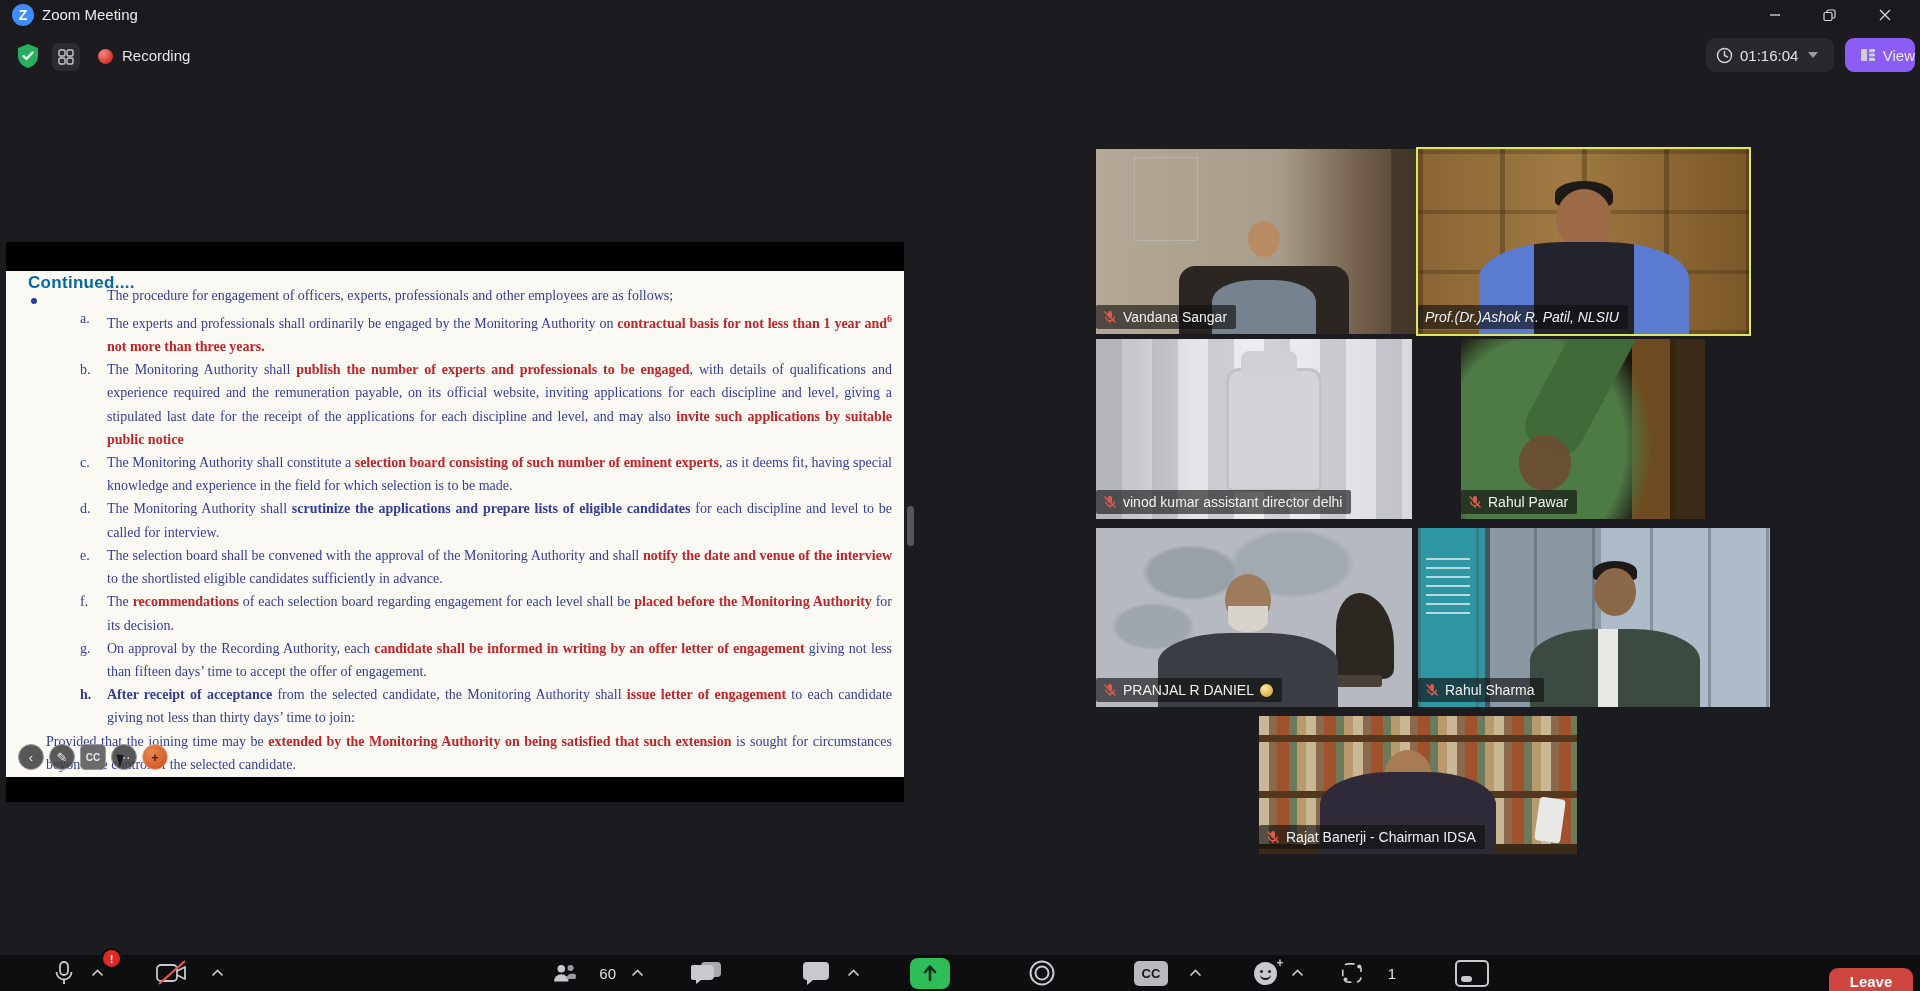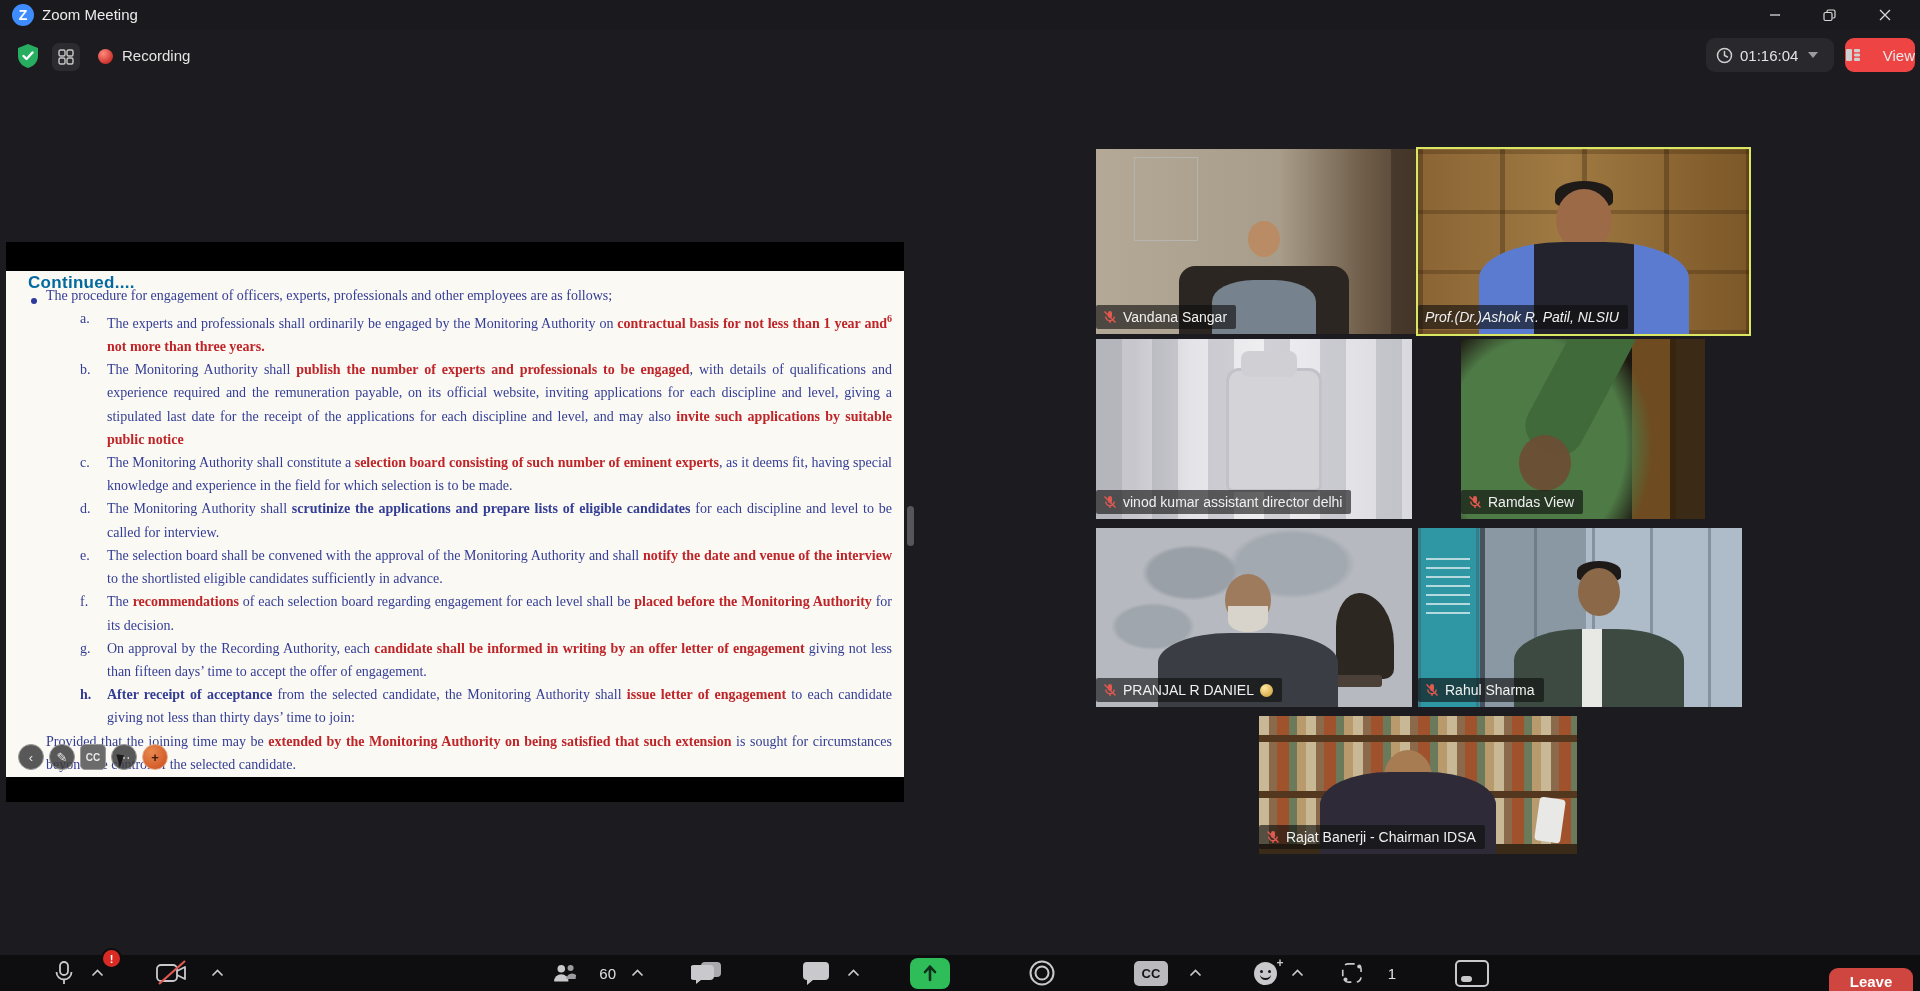--- a/index.html
+++ b/index.html
@@ -20,31 +20,31 @@
   #grid-btn{position:absolute;left:52px;top:13px;width:28px;height:28px;background:#2b2b30;border-radius:7px;
     display:flex;align-items:center;justify-content:center;}
   #rec-dot{position:absolute;left:98px;top:19px;width:15px;height:15px;border-radius:50%;
     background:radial-gradient(circle at 35% 30%,#ff8a7d,#d23a34 65%,#a32420);}
   #rec-label{position:absolute;left:122px;top:17px;font-size:15px;color:#e3e3e3;}
   #timer-pill{position:absolute;left:1706px;top:8px;width:128px;height:34px;background:#28282d;border-radius:9px;
     display:flex;align-items:center;color:#e3e3e3;font-size:15px;}
   #timer-pill .clock{margin:0 7px 0 10px;display:flex;}
   #timer-caret{width:0;height:0;border-left:5px solid transparent;border-right:5px solid transparent;
     border-top:6px solid #9a9a9f;margin-left:10px;}
-  #view-btn{position:absolute;left:1845px;top:8px;width:70px;height:34px;background:#ef4444;border-radius:9px;
-    display:flex;align-items:center;justify-content:space-between;gap:7px;color:#e8e8e8;font-size:15px;}
+  #view-btn{position:absolute;left:1845px;top:8px;width:70px;height:34px;background:#8b5cf6;border-radius:9px;
+    display:flex;align-items:center;justify-content:flex-end;gap:7px;color:#e8e8e8;font-size:15px;}
 
   
   #share-frame{position:absolute;left:6px;top:242px;width:898px;height:560px;background:#000;}
   #slide{position:absolute;left:0;top:29px;width:898px;height:506px;background:#fbf9f3;overflow:hidden;}
   #slide-heading{position:absolute;left:22px;top:2px;font-size:17px;font-weight:bold;color:#0369a1;letter-spacing:.3px;}
   #slide-bullet{position:absolute;left:25px;top:27px;width:6px;height:6px;border-radius:50%;background:#2b3a9c;}
   #slide-text{position:absolute;left:40px;top:13px;width:846px;font-family:"Liberation Serif",serif;
     font-size:14px;line-height:23.2px;color:#333d96;}
-  #slide-intro{text-align:justify;}
+  #slide-intro{margin-left:61px;text-align:justify;}
   .slide-item{display:flex;}
   .it-letter{flex:0 0 61px;padding-left:34px;box-sizing:border-box;}
   .it-letter.b{font-weight:bold;}
   .it-body{flex:1;text-align:justify;}
   #slide-proviso{text-align:justify;}
   .seg-n{color:#333d96;}
   .seg-r{color:#bf2429;font-weight:bold;}
   .seg-nb{color:#333d96;font-weight:bold;}
   sup.seg-r{font-size:10px;}
   
@@ -58,21 +58,21 @@
   #panel-handle{position:absolute;left:907px;top:506px;width:7px;height:40px;border-radius:4px;background:#55555a;}
 
   
   .tile{position:absolute;background:#111;overflow:hidden;}
   .tile.active{outline:3px solid #d9e763;outline-offset:-1px;font-style:italic;}
   .tile:nth-child(1){left:1096px;top:149px;width:335px;height:185px;}
   .tile:nth-child(2){left:1418px;top:149px;width:331px;height:185px;}
   .tile:nth-child(3){left:1096px;top:339px;width:316px;height:180px;}
   .tile:nth-child(4){left:1461px;top:339px;width:244px;height:180px;}
   .tile:nth-child(5){left:1096px;top:528px;width:316px;height:179px;}
-  .tile:nth-child(6){left:1418px;top:528px;width:324px;height:179px;}
+  .tile:nth-child(6){left:1418px;top:528px;width:352px;height:179px;}
   .tile:nth-child(7){left:1259px;top:716px;width:318px;height:138px;}
   .scene{position:absolute;inset:0;background:var(--base);}
   .decor{position:absolute;}
   .head{position:absolute;border-radius:50%;background:var(--skin);}
   .torso{position:absolute;background:var(--cloth);border-radius:40% 40% 0 0;}
   .hair{position:absolute;border-radius:50% 50% 20% 20%;background:#1e1a18;}
   .beard{position:absolute;border-radius:0 0 45% 45%;background:#d8d4cc;}
   .name-label{position:absolute;left:0;bottom:5px;display:flex;align-items:center;gap:6px;
     background:rgba(15,15,15,.62);color:#f0f0f0;font-size:14px;padding:4px 9px 4px 7px;border-radius:2px;max-width:95%;white-space:nowrap;}
   .gold-badge{width:13px;height:13px;border-radius:50%;background:radial-gradient(circle at 35% 30%,#ffe9a0,#c9972e);flex:0 0 13px;}
@@ -332,21 +332,21 @@
         </div>
         <div class="name-label">
           <span style="display: flex;">
             <svg width="14" height="14" viewBox="0 0 14 14">
               <rect x="5" y="1" width="4" height="7" rx="2" fill="#e25950"></rect>
               <path d="M2.8 6.5 a4.2 4.2 0 0 0 8.4 0" fill="none" stroke="#e25950" stroke-width="1.4"></path>
               <line x1="7" y1="11" x2="7" y2="13" stroke="#e25950" stroke-width="1.4"></line>
               <line x1="1.5" y1="1.5" x2="12.5" y2="12.5" stroke="#e25950" stroke-width="1.4"></line>
             </svg>
           </span>
-          <span>Ramdas View</span>
+          <span>Rahul Pawar</span>
         </div>
       </div>
       <div class="tile v-map-wall" style="--base: #b6b9bf; --skin: #9d7b5c; --cloth: #3a3d43;">
         <div class="scene">
           <div class="decor d1"></div>
           <div class="decor d2"></div>
           <div class="decor d3"></div>
           <div class="head"></div>
           <div class="beard"></div>
           <div class="torso"></div>

